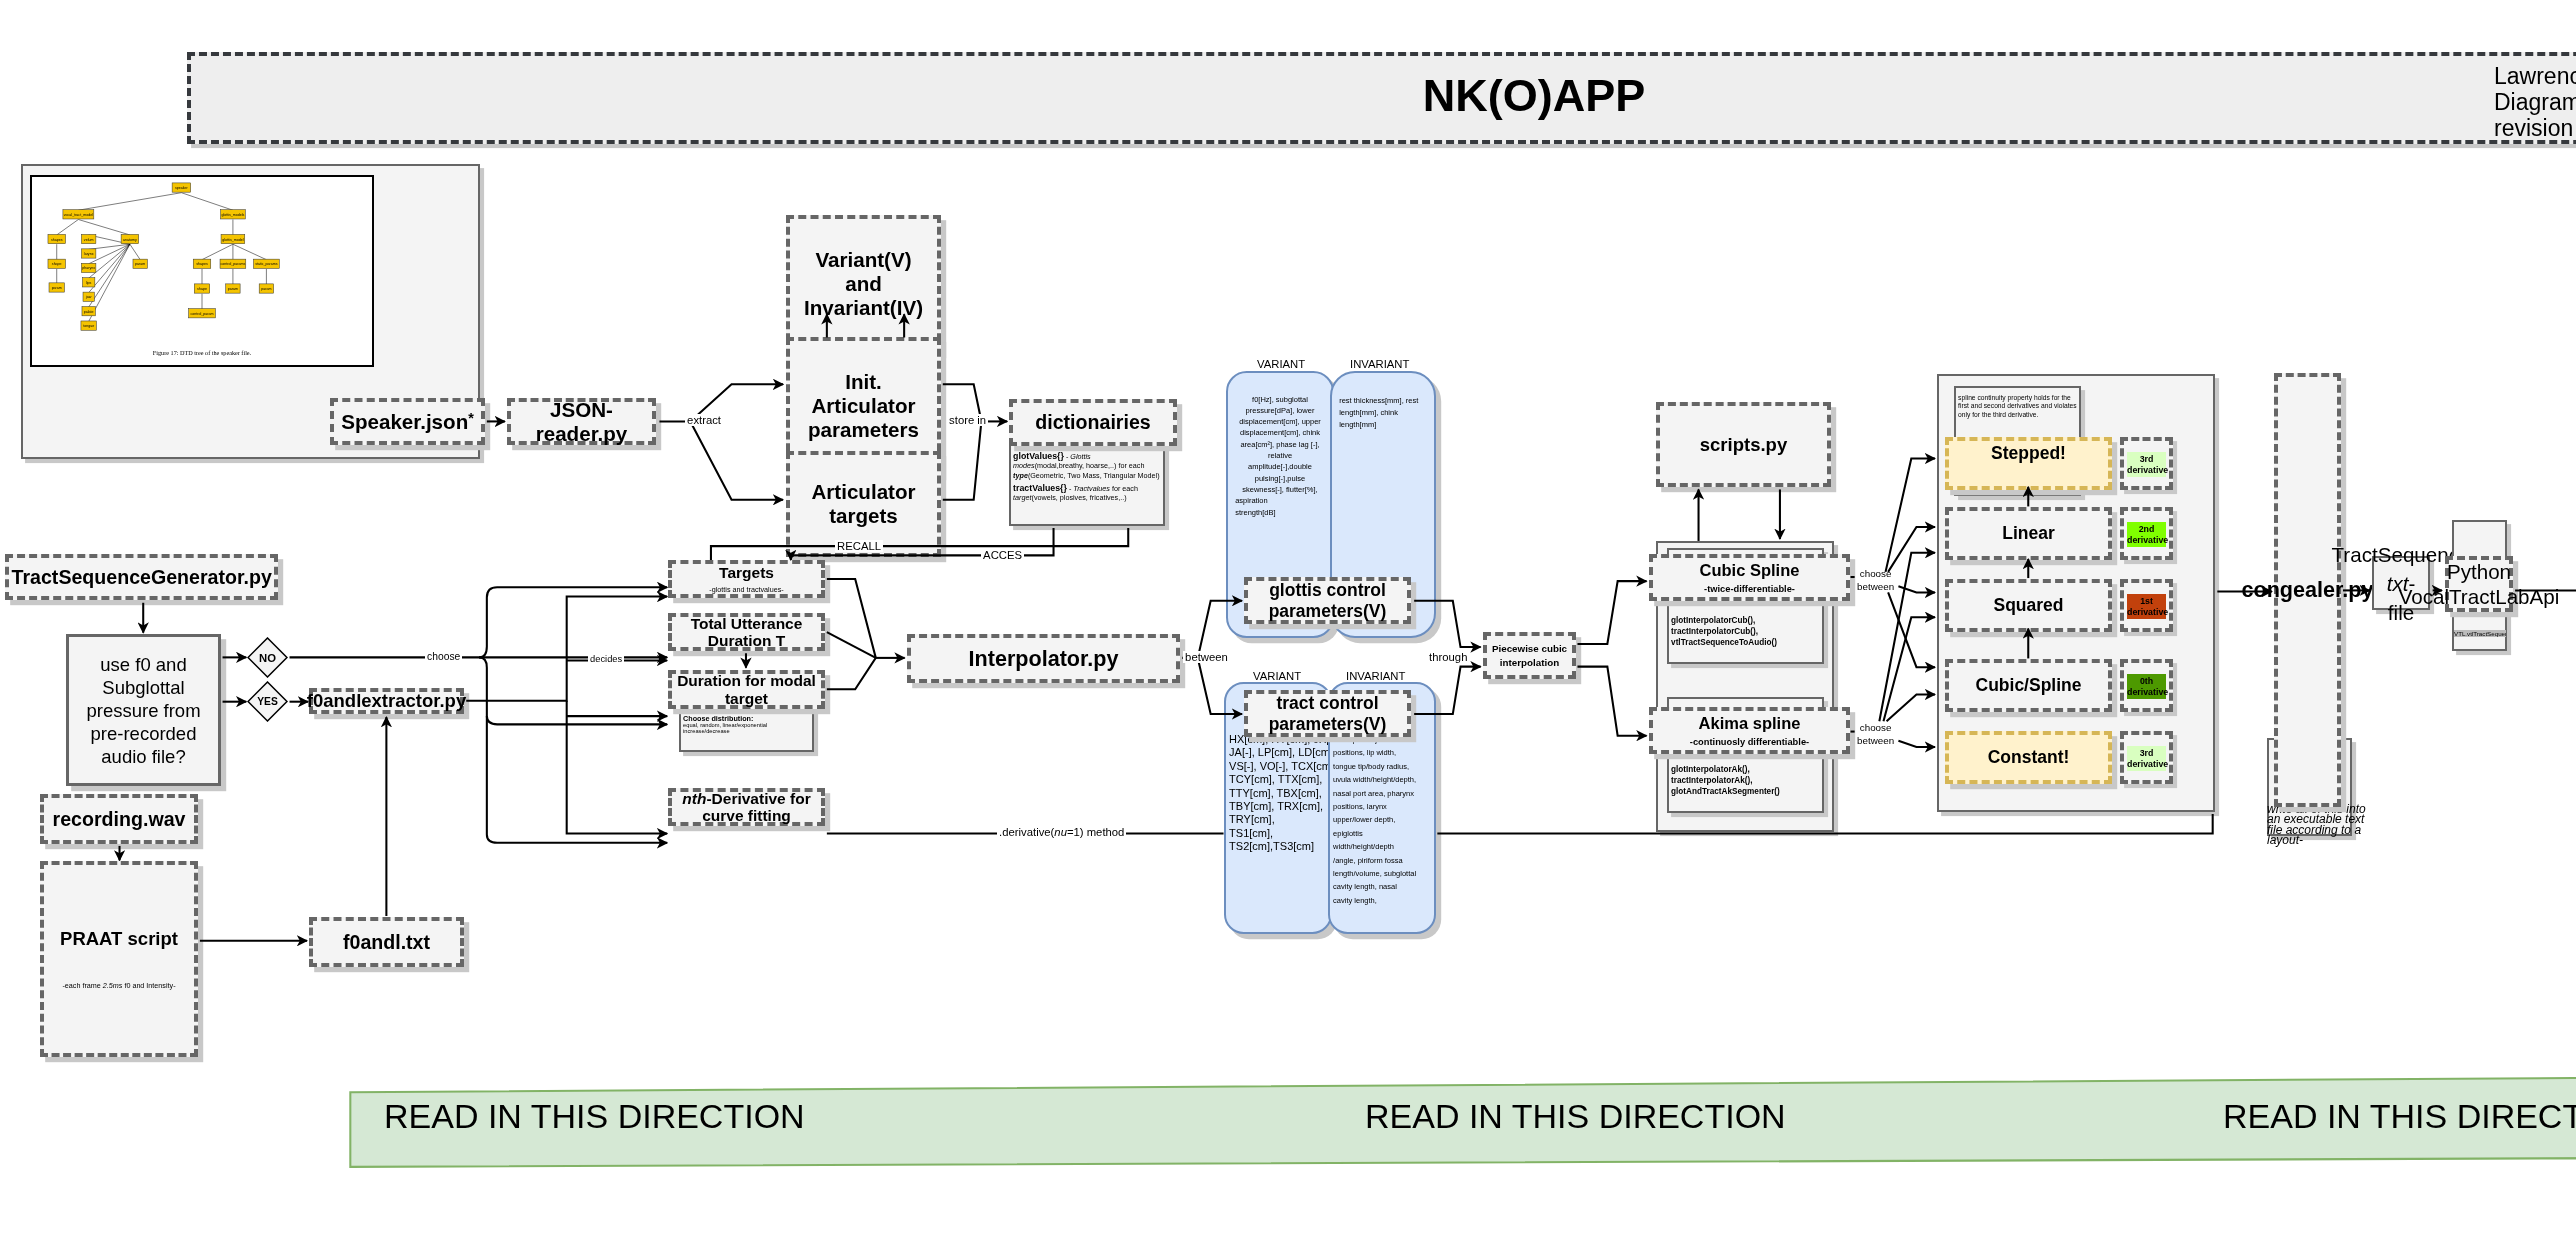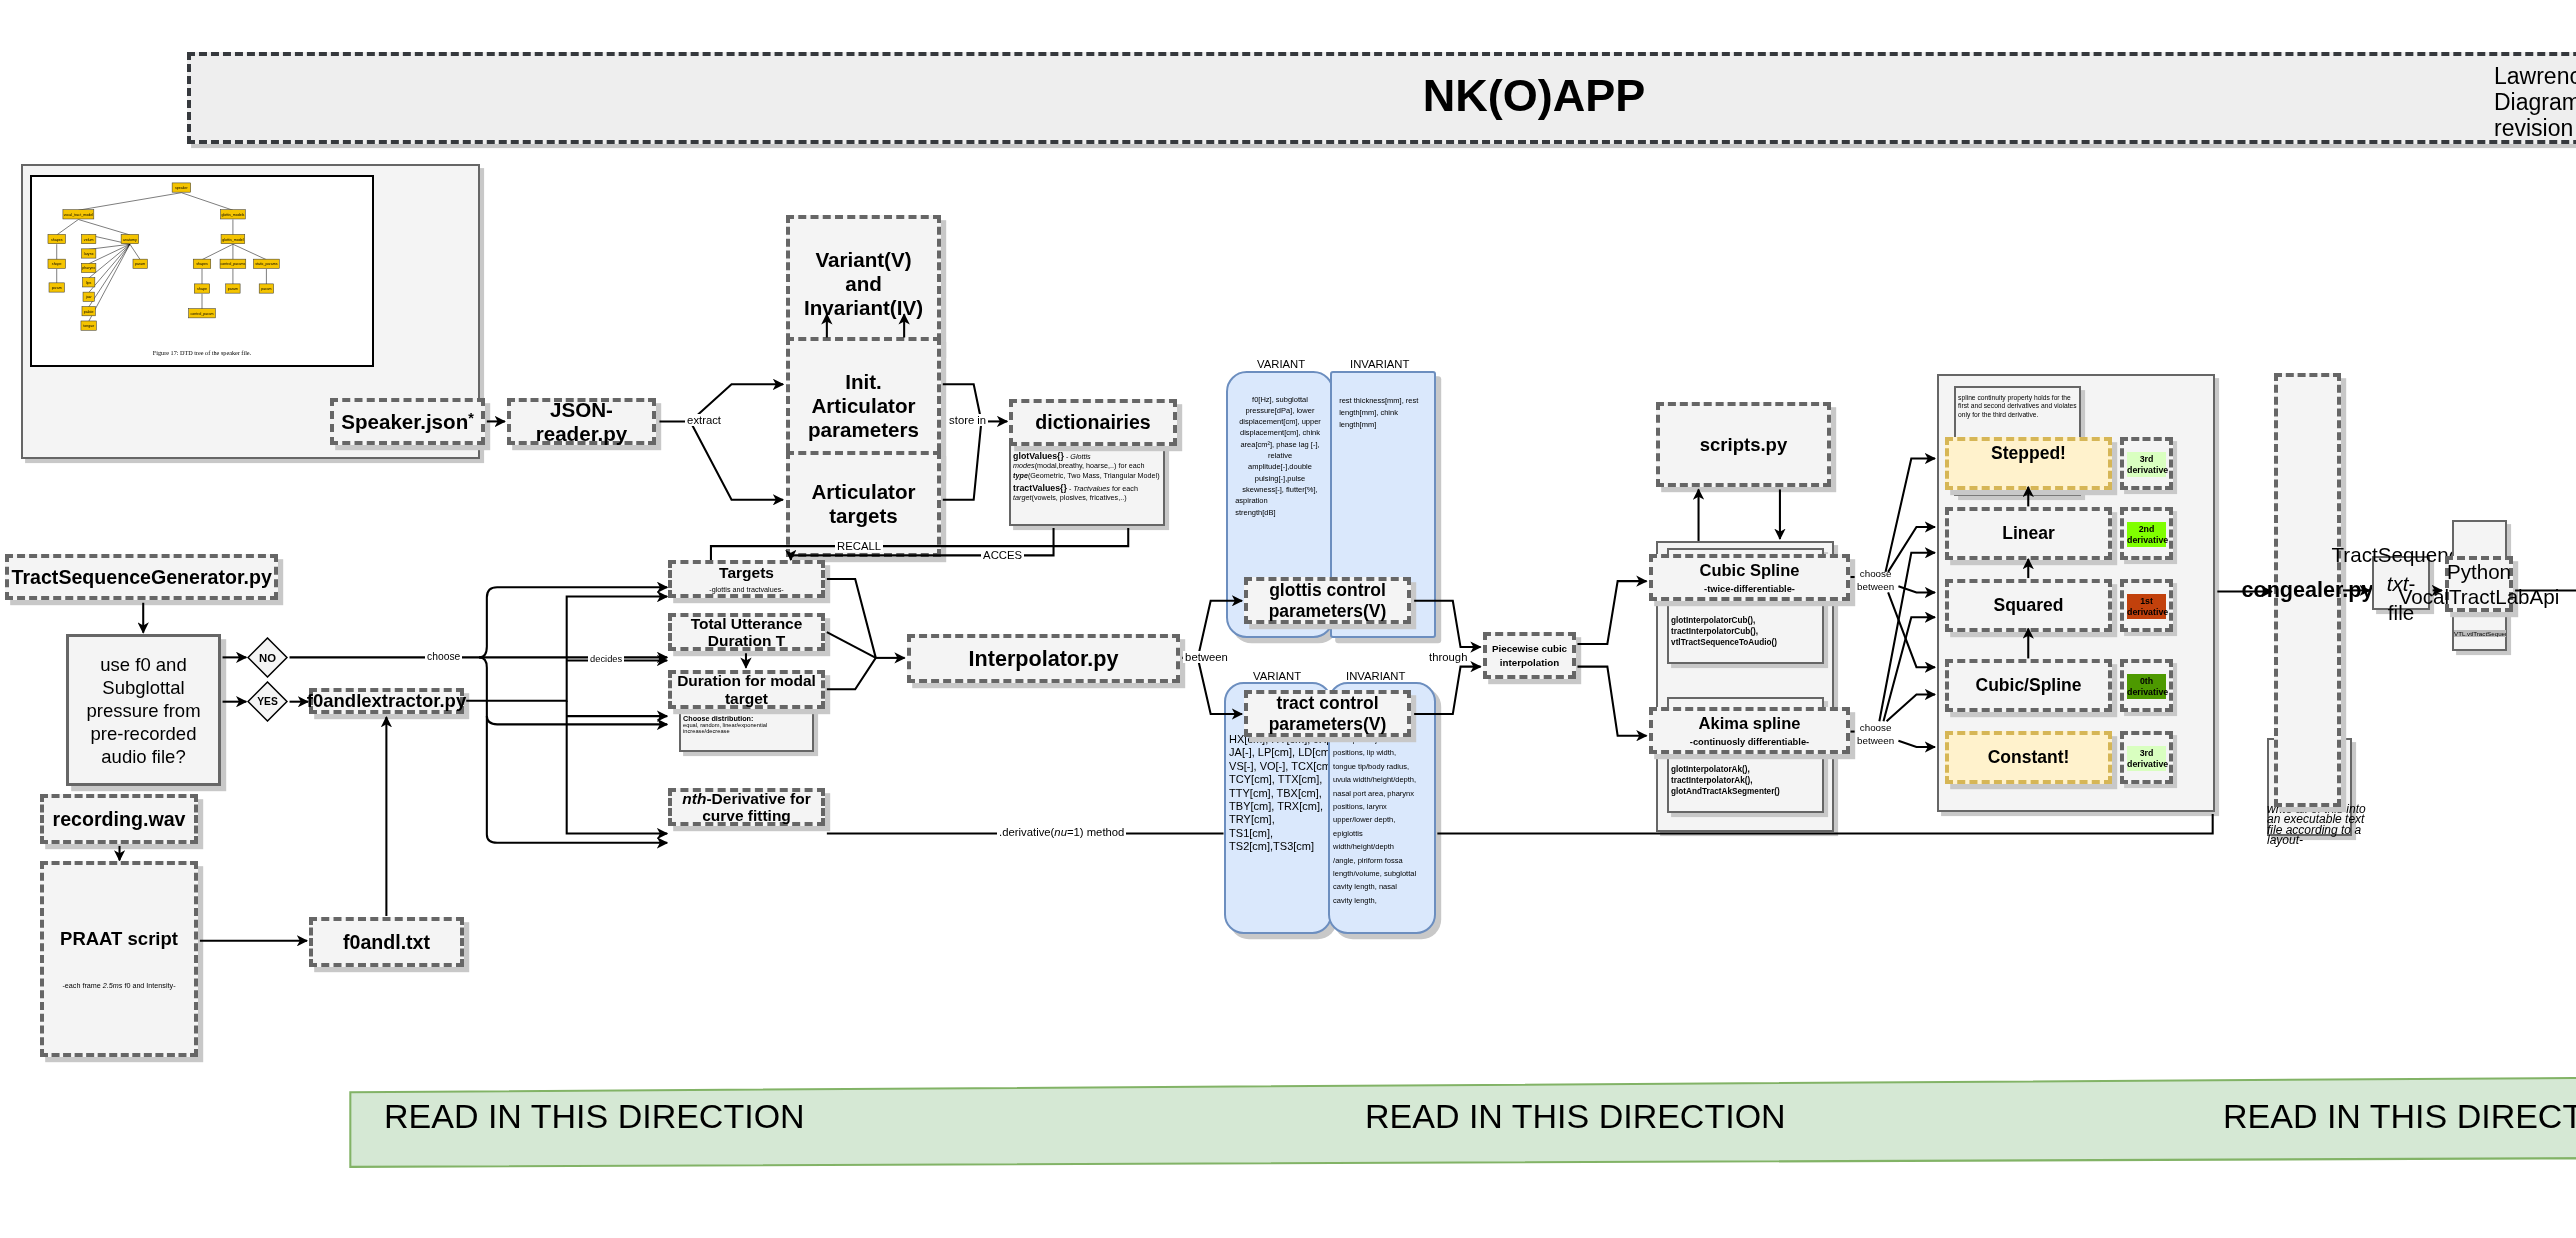--- a/index.html
+++ b/index.html
@@ -185,21 +185,21 @@
 <div class="abs dash center narrow b" style="left:907px;top:634px;width:273px;height:49px;font-size:21.6px;">
   <span>Interpolator.py</span>
 </div>
 
 <div class="abs" style="left:1257px;top:358px;font-size:11.3px;">VARIANT</div>
 <div class="abs" style="left:1350px;top:358px;font-size:11.3px;">INVARIANT</div>
 <div class="abs blue" style="left:1226px;top:371px;width:108px;height:267px;border-radius:20.6px;padding:20.6px 7.2px 0;font-size:7.5px;line-height:11.3px;text-align:center;">
   <div>f0[Hz], subglottal pressure[dPa], lower displacement[cm], upper displacement[cm], chink area[cm²], phase lag [-], relative amplitude[-],double pulsing[-],pulse skewness[-], flutter[%],</div>
   <div style="text-align:left;width:57px;">aspiration strength[dB]</div>
 </div>
-<div class="abs blue" style="left:1330px;top:371px;width:106px;height:267px;border-radius:3px;padding:21.6px 4.1px 0 7.2px;font-size:7.5px;line-height:12px;">
+<div class="abs blue" style="left:1330px;top:371px;width:106px;height:267px;border-radius:25px;padding:21.6px 4.1px 0 7.2px;font-size:7.5px;line-height:12px;">
   <div style="width:88px;">rest thickness[mm], rest length[mm], chink length[mm]</div>
 </div>
 <div class="abs dash center b" style="left:1244px;top:577px;width:167px;height:47px;font-size:17.5px;line-height:20.6px;">
   <span>glottis control parameters(V)</span>
 </div>
 
 <div class="abs" style="left:1253px;top:670px;font-size:11.3px;">VARIANT</div>
 <div class="abs" style="left:1346px;top:670px;font-size:11.3px;">INVARIANT</div>
 <div class="abs blue" style="left:1224px;top:682px;width:108px;height:252px;border-radius:19.6px;padding:49px 0 0 3.1px;font-size:11px;line-height:13.4px;white-space:nowrap;overflow:hidden;">
   <div id="tract-variant-list">

